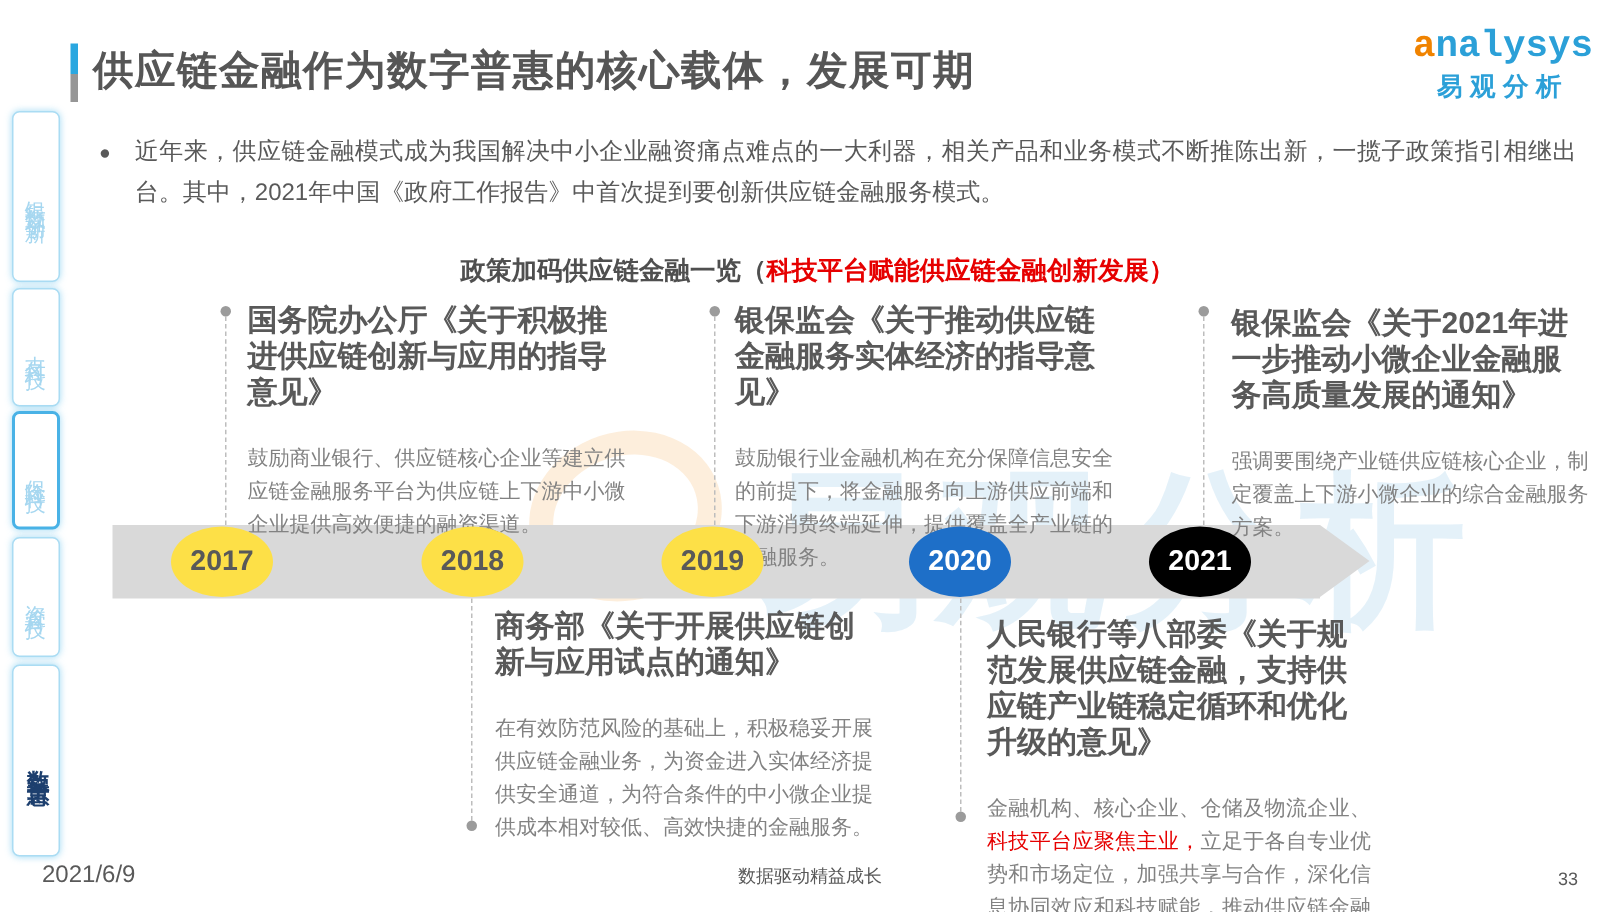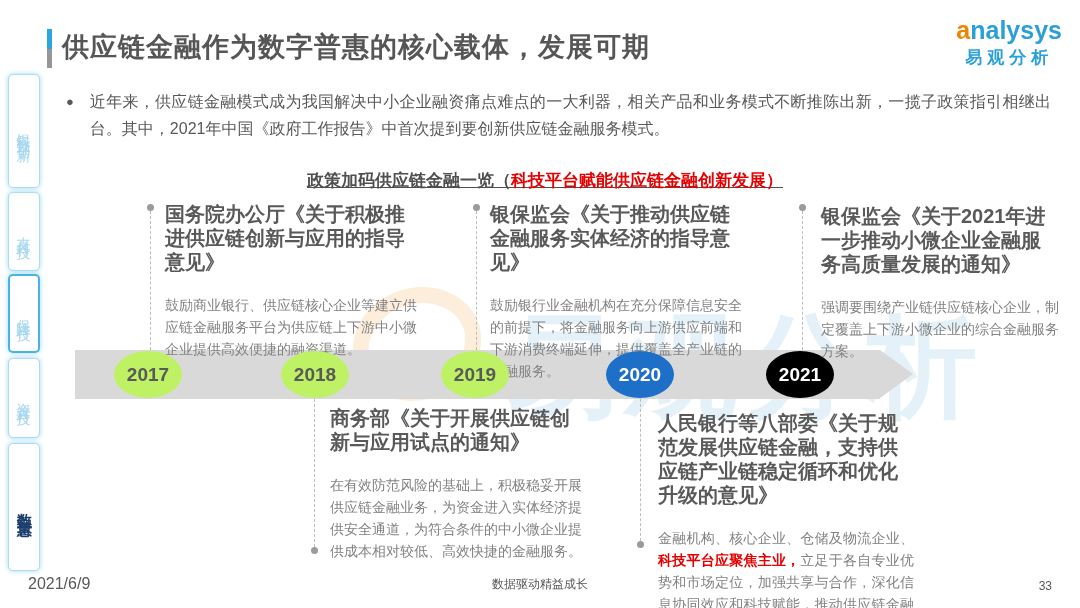--- a/index.html
+++ b/index.html
@@ -44,46 +44,46 @@
   .tab-5 { top:443px; height:128px; color:#1d3f6e; font-weight:bold; font-size:15px; }
   
   .accent-bar {
     position:absolute; left:47px; top:29px; width:5px; height:39px; z-index:3;
     background:linear-gradient(180deg,#2aa7e0 0%,#2aa7e0 52%,#969696 52%,#969696 100%);
   }
   .page-title {
     position:absolute; left:62px; top:29px; width:760px; z-index:3;
     font-size:27px; font-weight:bold; color:#565656; letter-spacing:1px;
   }
-  .logo { position:absolute; right:18px; top:16px; z-index:3; text-align:center; }
+  .logo { position:absolute; right:18px; top:16px; z-index:3; text-align:center;font-family:Liberation Mono, monospace; }
   .logo-en { display:inline-block; font-size:25px; font-weight:bold; color:#2ba0d8; letter-spacing:0px; }
   .logo-en::first-letter { color:#f08300; }
   .logo-cn { font-size:17px; font-weight:bold; color:#2ba0d8; letter-spacing:5px; margin-top:1px; }
   
   .intro { position:absolute; left:66px; top:88px; width:985px; z-index:3; display:flex; }
   .intro-dot { font-size:13px; line-height:27px; margin-right:16px; color:#595959; }
   .intro-text { font-size:16px; line-height:27px; color:#595959; text-align:justify; }
   
   .diagram-heading {
     position:absolute; left:150px; top:169px; width:790px; z-index:3;
-    text-align:center; font-size:17px; font-weight:bold; color:#4f4f4f;text-decoration:underline;
+    text-align:center; font-size:17px; font-weight:bold; color:#4f4f4f;
   }
   .diagram-heading .red { color:#e60000; }
   
   .tl-band { position:absolute; left:75px; top:350px; width:805px; height:49px; background:#d9d9d9; z-index:2; }
   .tl-arrow {
     position:absolute; left:880px; top:350px; width:0; height:0; z-index:2;
     border-top:24.5px solid transparent; border-bottom:24.5px solid transparent;
     border-left:33px solid #d9d9d9;
   }
   .year {
     position:absolute; top:351px; width:68px; height:47px; z-index:4;
     border-radius:50%;
     display:flex; align-items:center; justify-content:center;
-    font-size:19px; font-weight:bold; color:#595959; background:#bef264;
+    font-size:19px; font-weight:bold; color:#595959; background:#fde047;
   }
   .year-2017 { left:114px; }
   .year-2018 { left:281px; }
   .year-2019 { left:441px; }
   .year-2020 { left:606px; background:#1e6fc8; color:#ffffff; }
   .year-2021 { left:766px; background:#000000; color:#ffffff; }
   
   .conn { position:absolute; width:0; border-left:1px dashed #bdbdbd; z-index:2; }
   .conn-dot { position:absolute; width:7px; height:7px; border-radius:50%; background:#9b9b9b; z-index:2; }
   .conn-2017 { left:150px; top:211px; height:139px; }
@@ -93,21 +93,21 @@
   .conn-2021 { left:802px; top:211px; height:139px; }
   .dot-2021  { left:799px; top:204px; }
   .conn-2018 { left:314px; top:399px; height:148px; }
   .dot-2018  { left:311px; top:547px; }
   .conn-2020 { left:640px; top:399px; height:142px; }
   .dot-2020  { left:637px; top:541px; }
   
   .event { position:absolute; z-index:3; }
   .event-title { font-size:20px; font-weight:bold; color:#595959; line-height:24px; }
   .event-body  { font-size:14px; color:#828282; line-height:22px; margin-top:20px; text-align:justify; }
-  .event-body .red { color:#e60000; font-weight:bold; }
+  .event-body .red { color:#e60000; font-weight:normal; }
   .ev-2017 { left:165px; top:202px; width:252px; }
   .ev-2019 { left:490px; top:202px; width:252px; }
   .ev-2021 { left:821px; top:204px; width:238px; }
   .ev-2018 { left:330px; top:406px; width:252px; }
   .ev-2020 { left:658px; top:411px; width:256px; }
   
   .footer-date { position:absolute; left:28px; bottom:15px; font-size:16px; color:#595959; z-index:3; }
   .footer-slogan { position:absolute; left:0; right:0; bottom:15px; text-align:center; font-size:12px; color:#595959; z-index:3; }
   .footer-page { position:absolute; right:28px; bottom:15px; font-size:12px; color:#595959; z-index:3; }
 </style>

